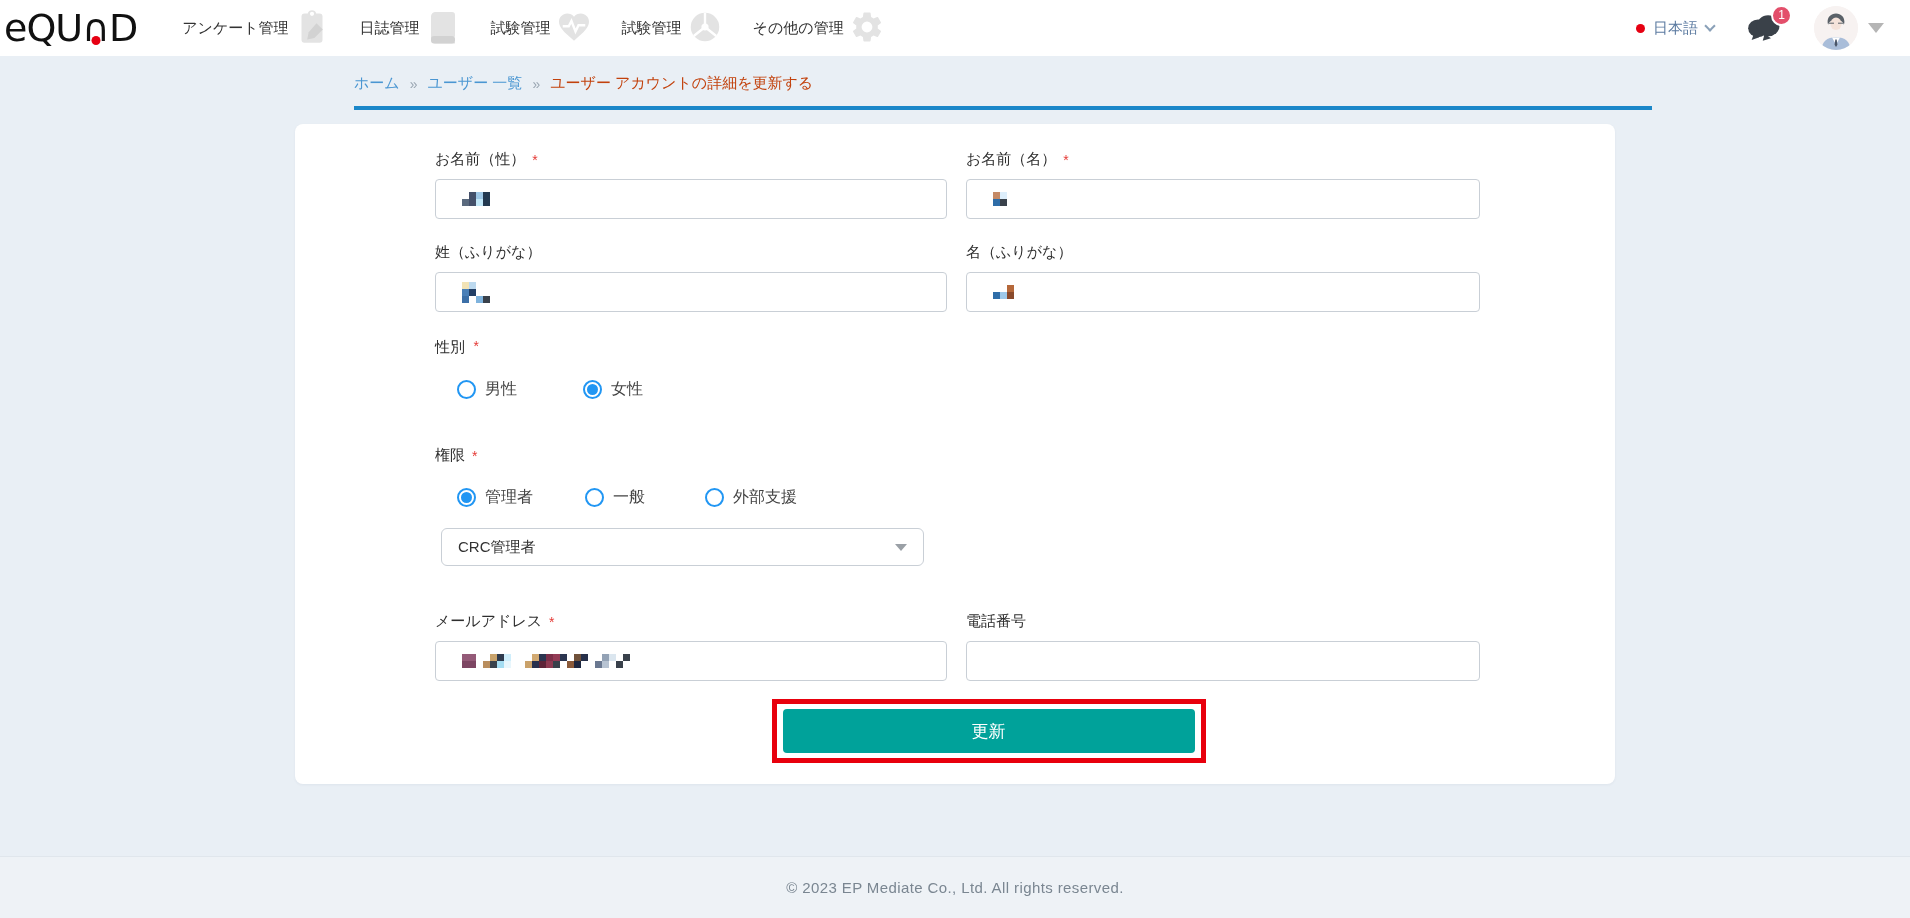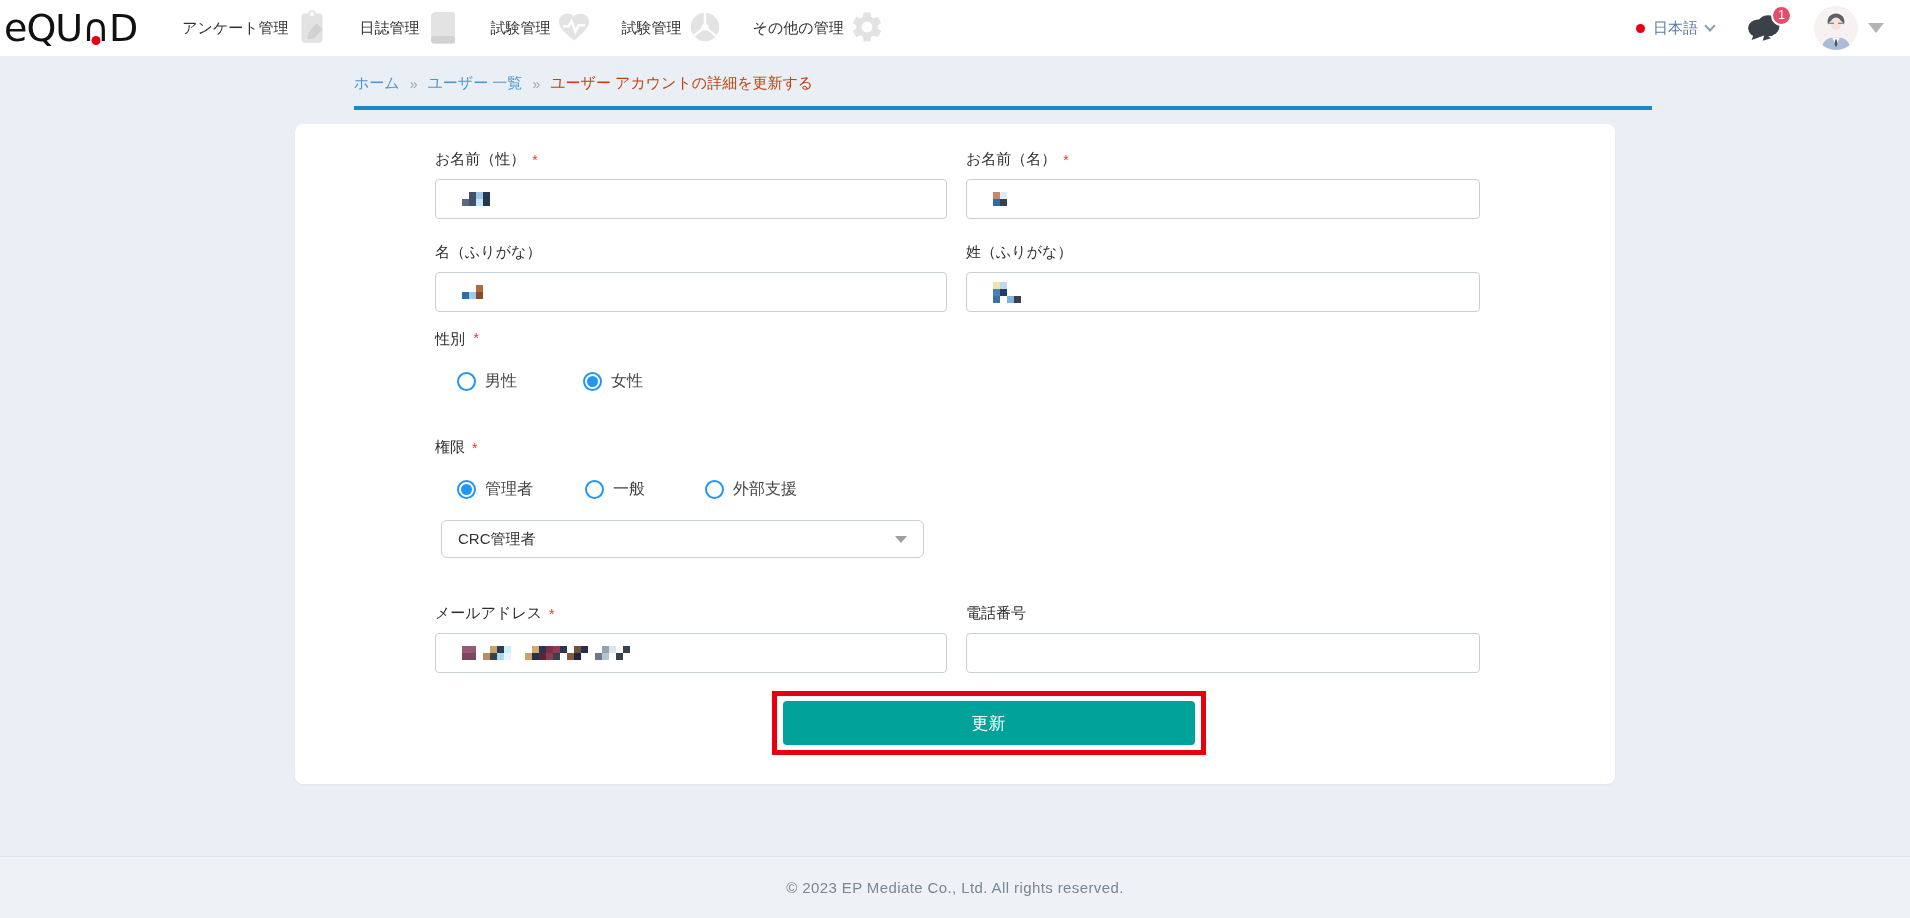--- a/index.html
+++ b/index.html
@@ -74,21 +74,21 @@
     padding: 26px 135px 0 140px;
   }
   .form-row { display: grid; grid-template-columns: 512px 514px; column-gap: 19px; }
   .fld-label { font-size: 15px; color: #2e2e2e; margin-bottom: 10px; display: flex; align-items: center; }
   .req { color: #e53935; margin-left: 7px; font-size: 14px; }
   .input-box {
     height: 40px; border: 1px solid #c9cfd6; border-radius: 4px; background: #fff;
     display: flex; align-items: center; padding-left: 26px; cursor: text;
   }
   .mt24 { margin-top: 24px; }
-  .section { margin-top: 18px; font-family: Liberation Mono, monospace; }
+  .section { margin-top: 26px; font-family: Liberation Mono, monospace; }
   .section2 { margin-top: 46px; }
   .radio-row { display: flex; align-items: center; margin-top: 22px; margin-left: 22px; }
   .radio-item { display: flex; align-items: center; gap: 9px; cursor: pointer; }
   .radio-circle {
     width: 19px; height: 19px; border-radius: 50%; border: 2px solid #2196f3; background:#fff;
     display: flex; align-items: center; justify-content: center; flex: 0 0 auto;
   }
   .radio-item.checked .radio-circle::after {
     content: ""; width: 11px; height: 11px; border-radius: 50%; background: #2196f3;
   }
@@ -260,60 +260,60 @@
               <span class="m-cell" style="background: rgb(57, 65, 75);"></span>
             </span>
           </span>
       </div>
     </div>
   </div>
 
   <div class="form-row mt24">
     <div>
       <div class="fld-label">
+        <span>姓（ふりがな）</span>
+      </div>
+      <div class="input-box">
+        <span class="mosaic">
+            <span class="m-row">
+              <span class="m-cell" style="background: rgb(242, 227, 182);"></span>
+              <span class="m-cell" style="background: rgb(188, 217, 239);"></span>
+              <span class="m-cell"></span>
+              <span class="m-cell"></span>
+            </span>
+            <span class="m-row">
+              <span class="m-cell" style="background: rgb(74, 128, 184);"></span>
+              <span class="m-cell" style="background: rgb(34, 63, 102);"></span>
+              <span class="m-cell"></span>
+              <span class="m-cell"></span>
+            </span>
+            <span class="m-row">
+              <span class="m-cell" style="background: rgb(60, 112, 168);"></span>
+              <span class="m-cell"></span>
+              <span class="m-cell" style="background: rgb(127, 179, 221);"></span>
+              <span class="m-cell" style="background: rgb(57, 65, 75);"></span>
+            </span>
+          </span>
+      </div>
+    </div>
+    <div>
+      <div class="fld-label">
         <span>名（ふりがな）</span>
       </div>
       <div class="input-box">
         <span class="mosaic">
             <span class="m-row">
               <span class="m-cell"></span>
               <span class="m-cell"></span>
               <span class="m-cell" style="background: rgb(181, 104, 58);"></span>
             </span>
             <span class="m-row">
               <span class="m-cell" style="background: rgb(46, 109, 168);"></span>
               <span class="m-cell" style="background: rgb(158, 201, 234);"></span>
               <span class="m-cell" style="background: rgb(138, 74, 44);"></span>
-            </span>
-          </span>
-      </div>
-    </div>
-    <div>
-      <div class="fld-label">
-        <span>姓（ふりがな）</span>
-      </div>
-      <div class="input-box">
-        <span class="mosaic">
-            <span class="m-row">
-              <span class="m-cell" style="background: rgb(242, 227, 182);"></span>
-              <span class="m-cell" style="background: rgb(188, 217, 239);"></span>
-              <span class="m-cell"></span>
-              <span class="m-cell"></span>
-            </span>
-            <span class="m-row">
-              <span class="m-cell" style="background: rgb(74, 128, 184);"></span>
-              <span class="m-cell" style="background: rgb(34, 63, 102);"></span>
-              <span class="m-cell"></span>
-              <span class="m-cell"></span>
-            </span>
-            <span class="m-row">
-              <span class="m-cell" style="background: rgb(60, 112, 168);"></span>
-              <span class="m-cell"></span>
-              <span class="m-cell" style="background: rgb(127, 179, 221);"></span>
-              <span class="m-cell" style="background: rgb(57, 65, 75);"></span>
             </span>
           </span>
       </div>
     </div>
   </div>
 
   <div class="section">
     <div class="fld-label">
       <span>性別</span>
         <span class="req">*</span>

